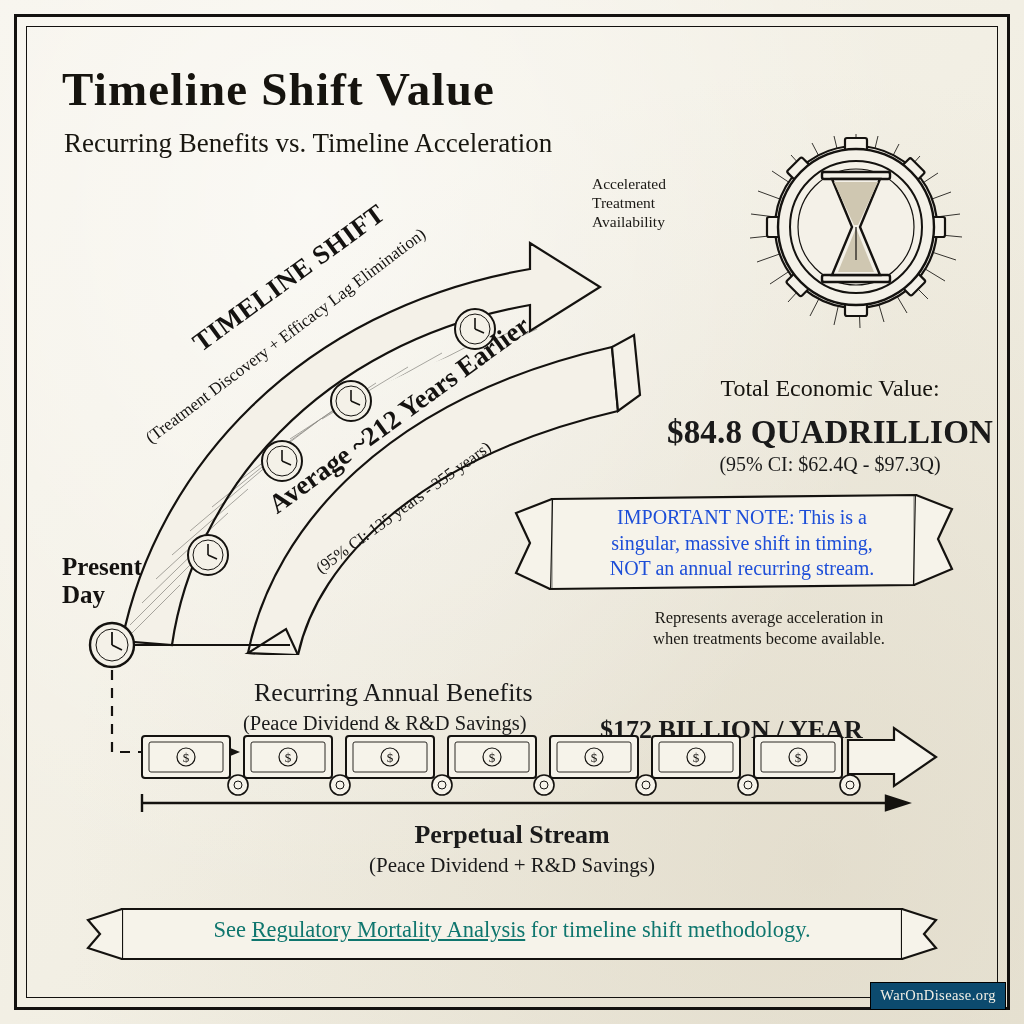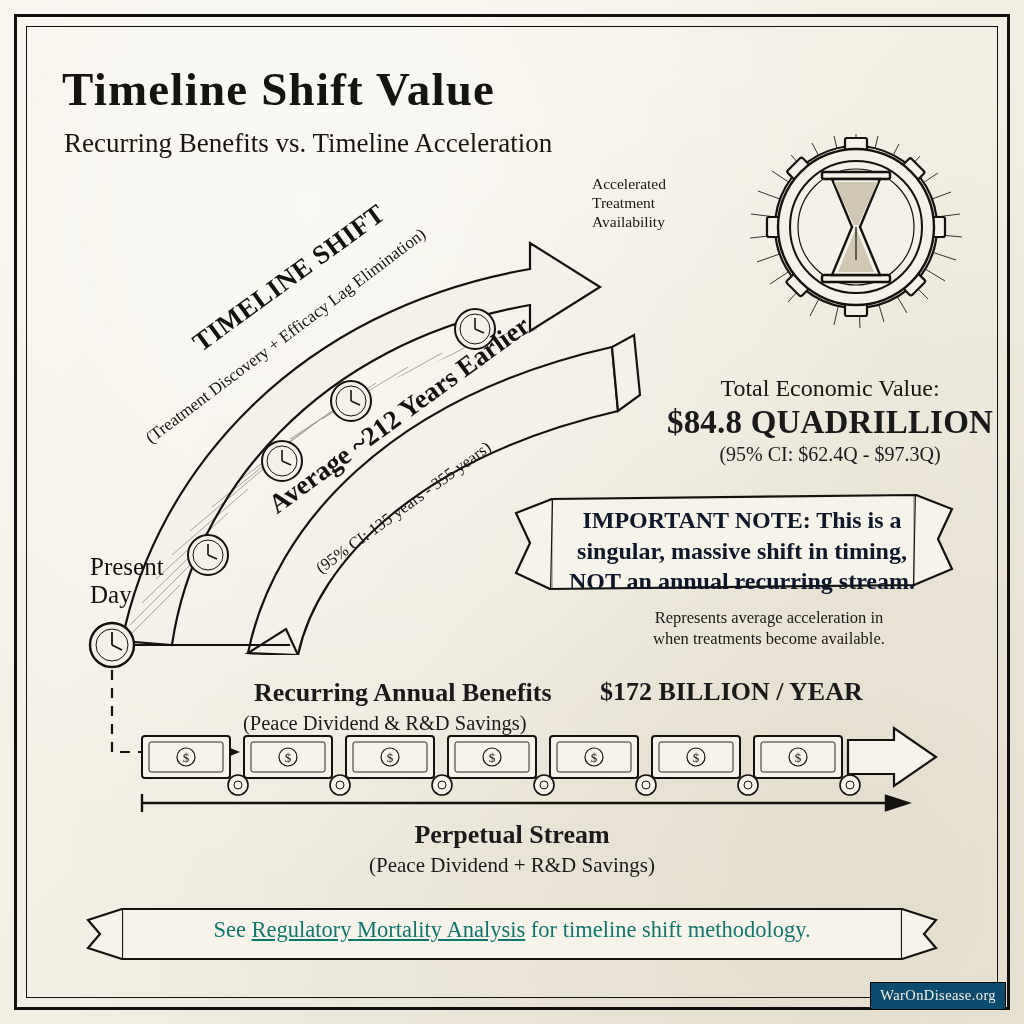--- a/index.html
+++ b/index.html
@@ -110,86 +110,85 @@
   #avg-years-ci {
     left: 318px; top: 560px;
     font-size: 16.5px;
     transform: rotate(-36deg);
   }
 
   #present-day {
     position: absolute;
     left: 62px; top: 553px;
     font-size: 25px;
-    font-weight: 400;
+    font-weight: 700;
     line-height: 1.12;
     color: #141210;
-    margin-left: 28px;
   }
 
   
   #tev-block {
     position: absolute;
     left: 640px; top: 375px;
     width: 380px;
     text-align: center;
   }
   #tev-label { font-size: 24px; color: #16140f; }
   #tev-value {
     font-size: 33px;
     font-weight: 700;
     letter-spacing: 0.2px;
-    margin-top: 2px;
+    margin-top: 12px;
     white-space: nowrap;
   }
   #tev-ci { font-size: 20px; margin-top: 2px; }
 
   
   #note-banner {
     position: absolute;
     left: 508px; top: 487px;
     width: 450px; height: 112px;
   }
   #note-text {
     position: absolute;
     left: 556px; top: 505px;
     width: 372px;
     text-align: center;
-    font-size: 24px;
+    font-size: 20px;
     line-height: 1.28;
-    font-weight: 700;
-    color: #0f172a;
+    font-weight: 400;
+    color: #1d4ed8;
   }
   #note-sub {
     position: absolute;
     left: 604px; top: 608px;
     width: 330px;
     text-align: center;
     font-size: 16.5px;
     line-height: 1.26;
     color: #1a1814;
   }
 
   
   #rb-title {
     position: absolute;
     left: 254px; top: 678px;
     font-size: 26px;
-    font-weight: 700;
+    font-weight: 400;
     white-space: nowrap;
   }
   #rb-sub {
     position: absolute;
     left: 243px; top: 712px;
     font-size: 20.5px;
     white-space: nowrap;
   }
   #rb-amount {
     position: absolute;
-    left: 600px; top: 677px;
+    left: 600px; top: 715px;
     font-size: 26px;
     font-weight: 700;
     white-space: nowrap;
   }
   #rb-ci {
     position: absolute;
     left: 623px; top: 712px;
     font-size: 20px;
     white-space: nowrap;
   }

